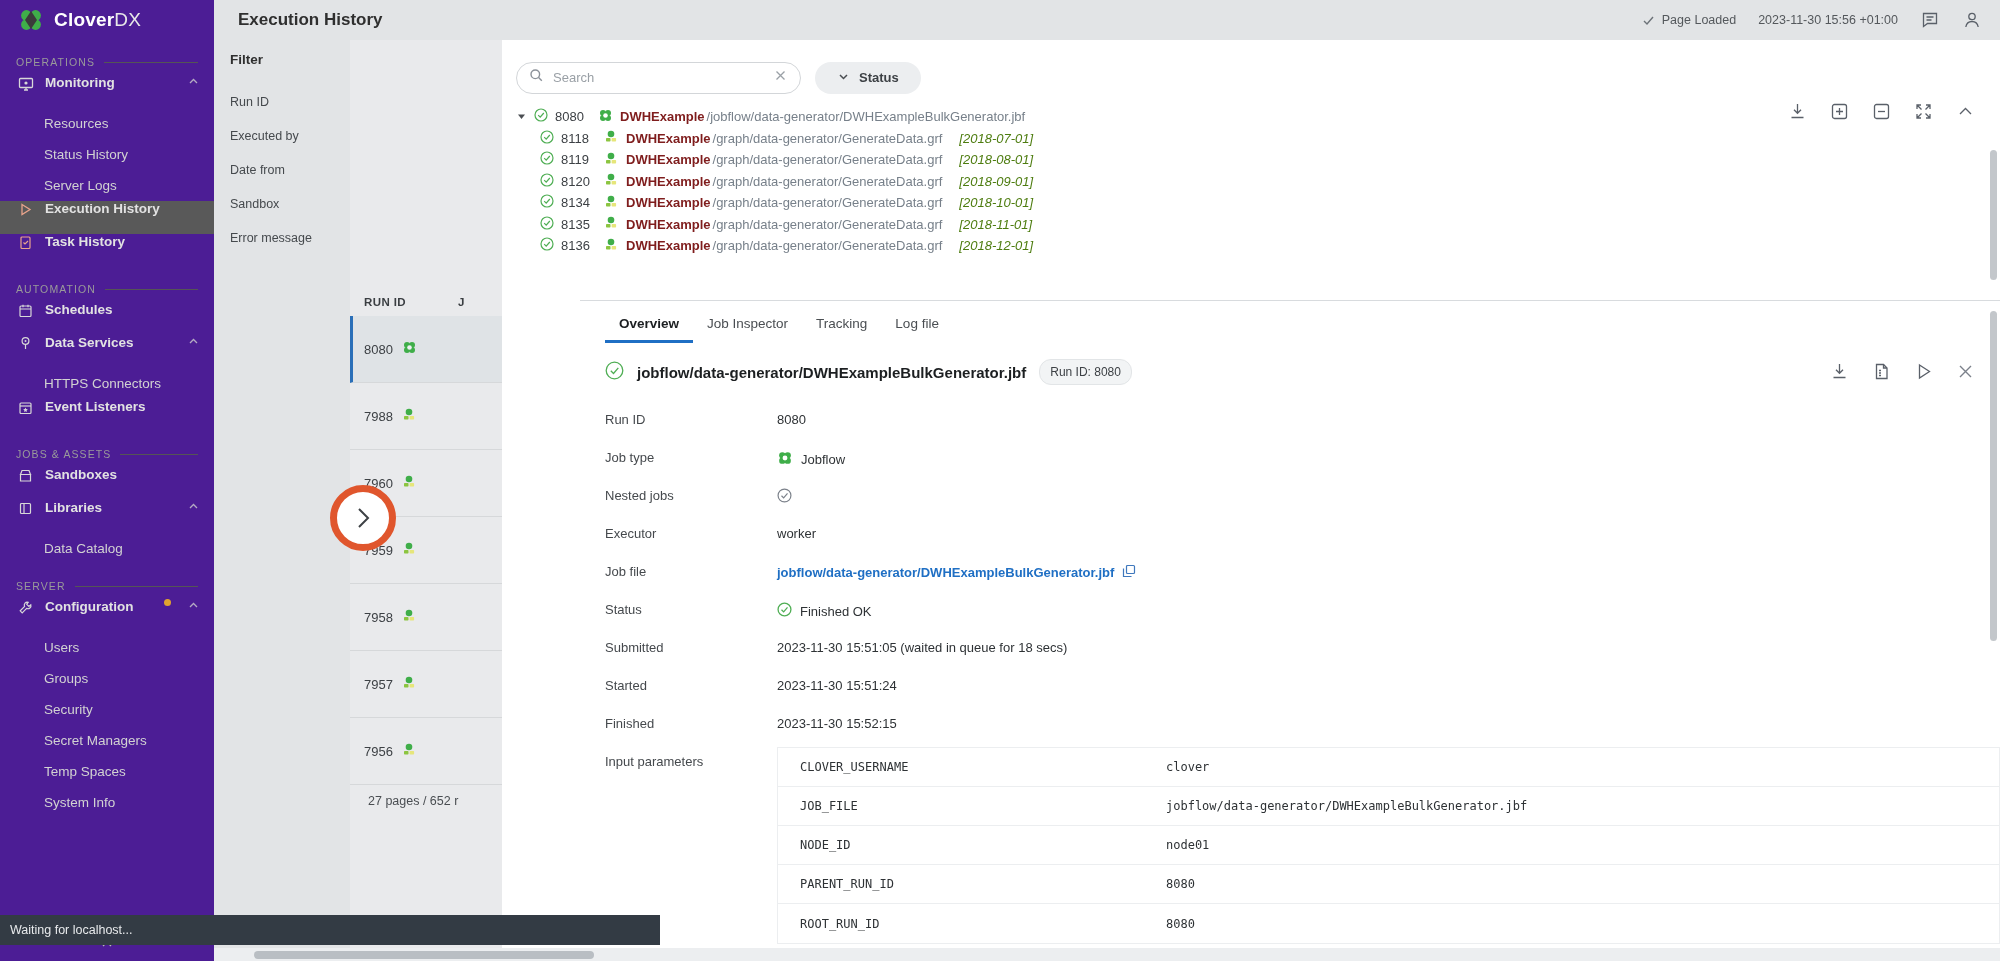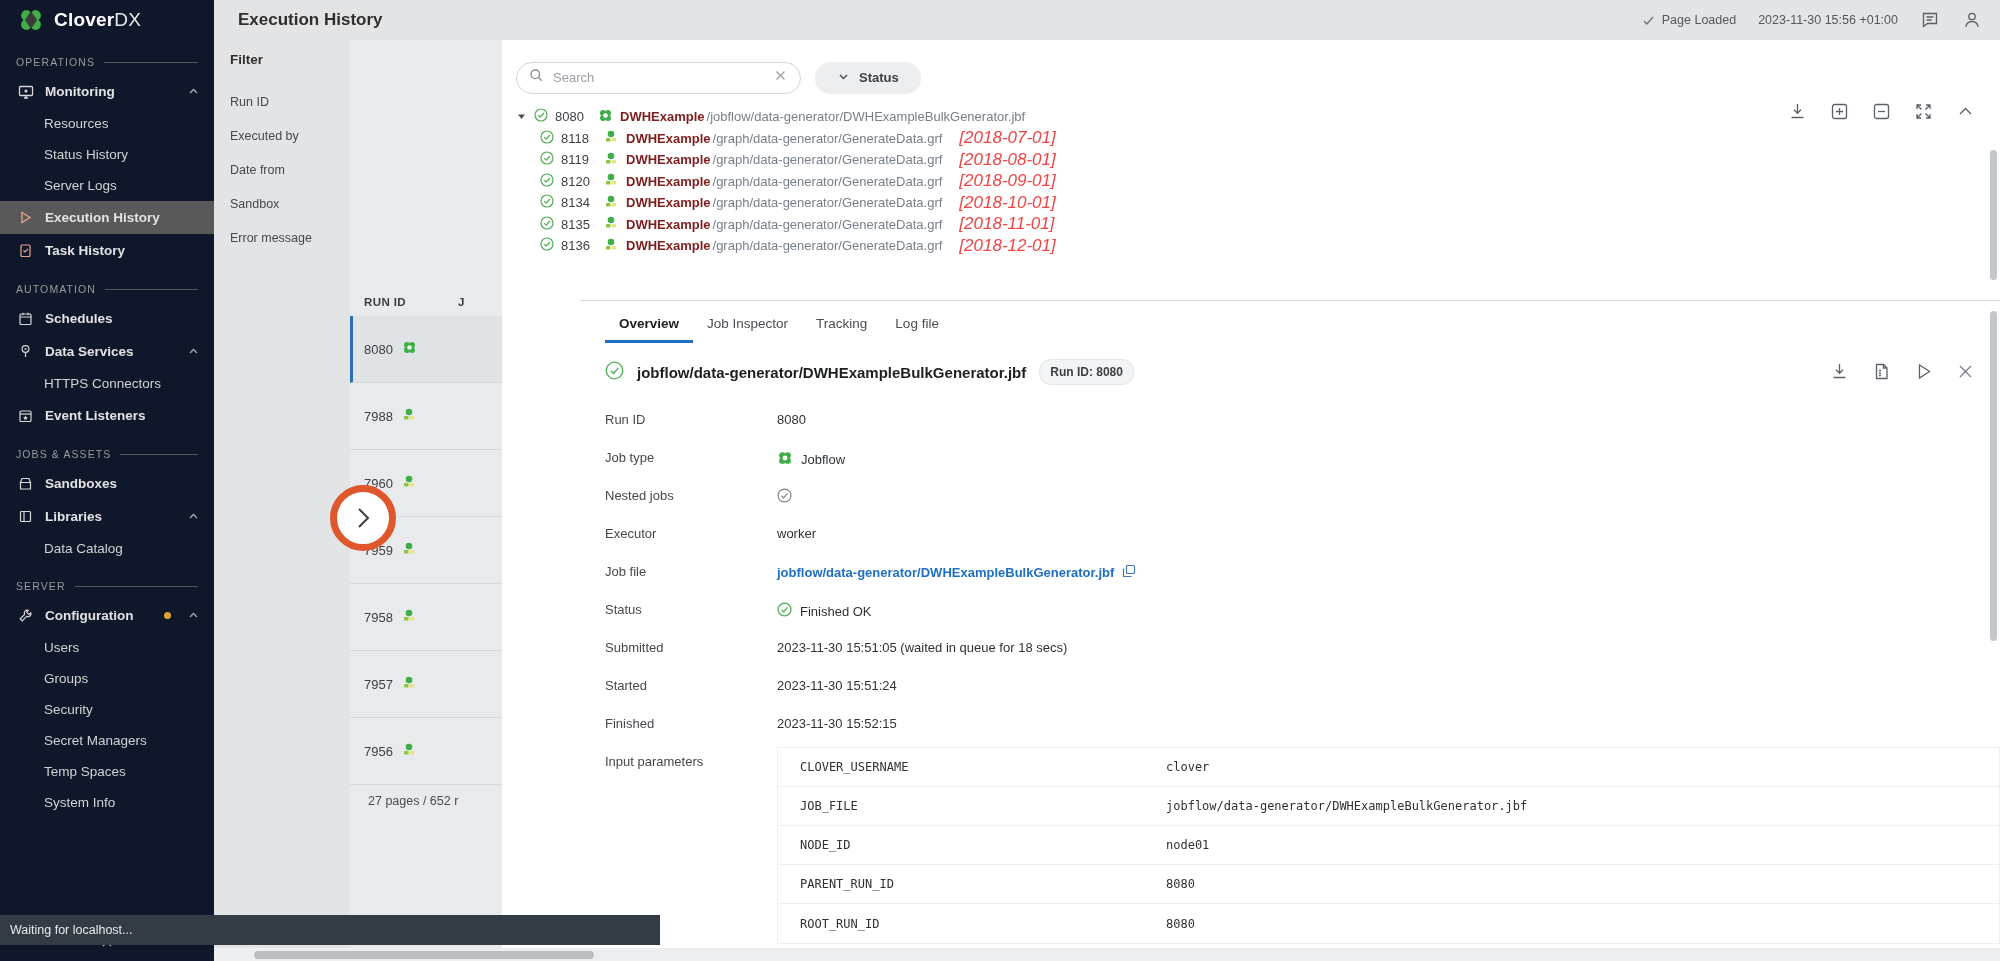--- a/index.html
+++ b/index.html
@@ -5,37 +5,37 @@
   * { box-sizing: border-box; margin: 0; padding: 0; }
   html, body {
     width: 2000px; height: 961px;
     font-family: "Liberation Sans", sans-serif;
     overflow: hidden; background: #fff;
   }
   #app { position: relative; width: 2000px; height: 961px; display: flex; }
 
   
   .sidebar {
-    width: 214px; height: 961px; background: #0f172a;
+    width: 214px; height: 961px; background: #4c1d95;
     flex: 0 0 214px; position: relative; overflow: hidden;
   }
   .brand { height: 40px; display: flex; align-items: center; padding-left: 18px; gap: 10px; }
   .brand-logo { width: 26px; height: 26px; position: relative; flex: 0 0 26px; }
   .brand-text { font-size: 19px; font-weight: bold; color: #fff; letter-spacing: .2px; }
   .brand-text .dx { font-weight: normal; color: #e8e8e8; }
 
   .sec-head {
     display: flex; align-items: center; gap: 9px;
     padding: 0 16px; height: 26px; margin-top: 9px;
   }
   .sec-head span { font-size: 10.5px; letter-spacing: 1.1px; color: #9a9a9a; white-space: nowrap; }
   .sec-head .rule { flex: 1; height: 1px; background: #555; }
 
   .nav-item {
-    display: flex; align-items: center; height: 33px;
+    display: flex; height: 33px;
     padding: 0 14px 0 17px; gap: 11px; color: #e2e2e2;
     font-size: 13.5px; cursor: pointer; position: relative;
   }
   .nav-item.bold { font-weight: bold; }
   .nav-item.active { background: #595959; }
   .nav-item .ico { width: 17px; height: 17px; flex: 0 0 17px; display: flex; align-items: center; justify-content: center; }
   .nav-item .lbl { flex: 1; white-space: nowrap; }
   .nav-item .chev { width: 13px; height: 13px; opacity: .8; }
   .nav-item .dot { width: 7px; height: 7px; border-radius: 50%; background: #e0a32e; margin-right: 5px; }
   .nav-sub {
@@ -115,42 +115,42 @@
 
   .tree { padding: 6px 0 0 14px; }
   .tree-row {
     display: flex; align-items: center; height: 21.5px; gap: 7px; font-size: 13px;
     white-space: nowrap; cursor: pointer;
   }
   .tree-row .caret { width: 11px; display: flex; justify-content: center; }
   .tree-row .runid { color: #3d4145; min-width: 36px; }
   .tree-row .sbx { font-weight: bold; color: #7f1d1d; }
   .tree-row .pth { color: #77808a; }
-  .tree-row .tstamp { color: #ef4444; font-style: italic; font-size: 17px; margin-left: 10px; }
+  .tree-row .tstamp { color: #4d7c0f; font-style: italic; font-size: 13px; margin-left: 10px; }
   .tree-row.child { padding-left: 24px; }
 
   
   .detail {
     position: absolute; left: 366px; right: 0; top: 260px; bottom: 0;
     background: #fff; border-top: 1px solid #d8dbde; overflow: hidden;
   }
   .tabs { display: flex; gap: 0; padding: 0 0 0 25px; height: 42px; align-items: flex-end; }
   .tab {
     padding: 0 14px 9px 14px; font-size: 13.5px; color: #4a4e52; cursor: pointer;
     border-bottom: 3px solid transparent;
   }
   .tab.active { font-weight: bold; color: #1c1f21; border-bottom-color: #1f6fc4; }
 
   .detail-head {
     display: flex; align-items: center; gap: 13px; padding: 16px 24px 14px 25px;
   }
   .detail-title { font-size: 15px; font-weight: bold; color: #1c1f21; }
   .runid-badge {
     background: #f2f4f5; border: 1px solid #e2e5e7; border-radius: 12px;
-    font-size: 12px; font-weight: bold; color: #3d4145; padding: 5px 10px;
+    font-size: 12px; font-weight: normal; color: #3d4145; padding: 5px 10px;
   }
   .detail-head-tools { margin-left: auto; display: flex; gap: 22px; align-items: center; }
 
   .rows { padding: 6px 0 0 0; }
   .drow { display: flex; padding: 0 0 0 25px; min-height: 38px; align-items: flex-start; }
   .dlabel { width: 172px; flex: 0 0 172px; font-size: 13px; color: #45494d; padding-top: 7px; }
   .dval { font-size: 13px; color: #2e3235; padding-top: 7px; display: flex; align-items: center; gap: 8px; }
   .dval a { color: #1f6fc4; font-weight: bold; text-decoration: none; }
 
   .param-table { width: 1322px; border: 1px solid #eceef0; }

